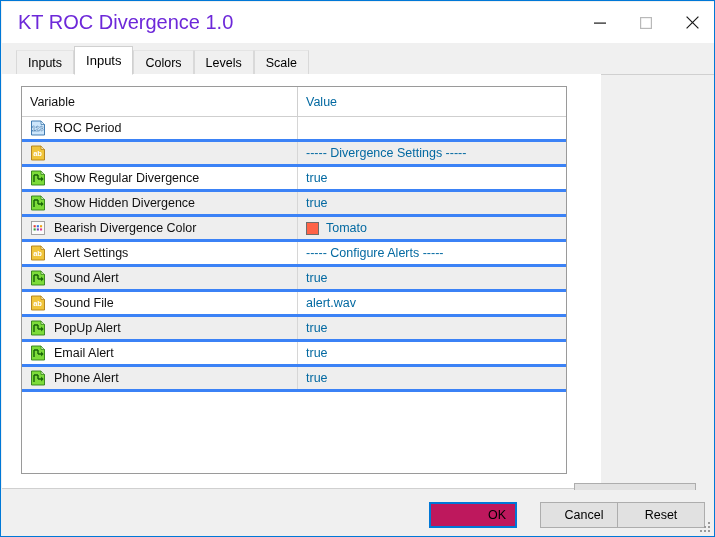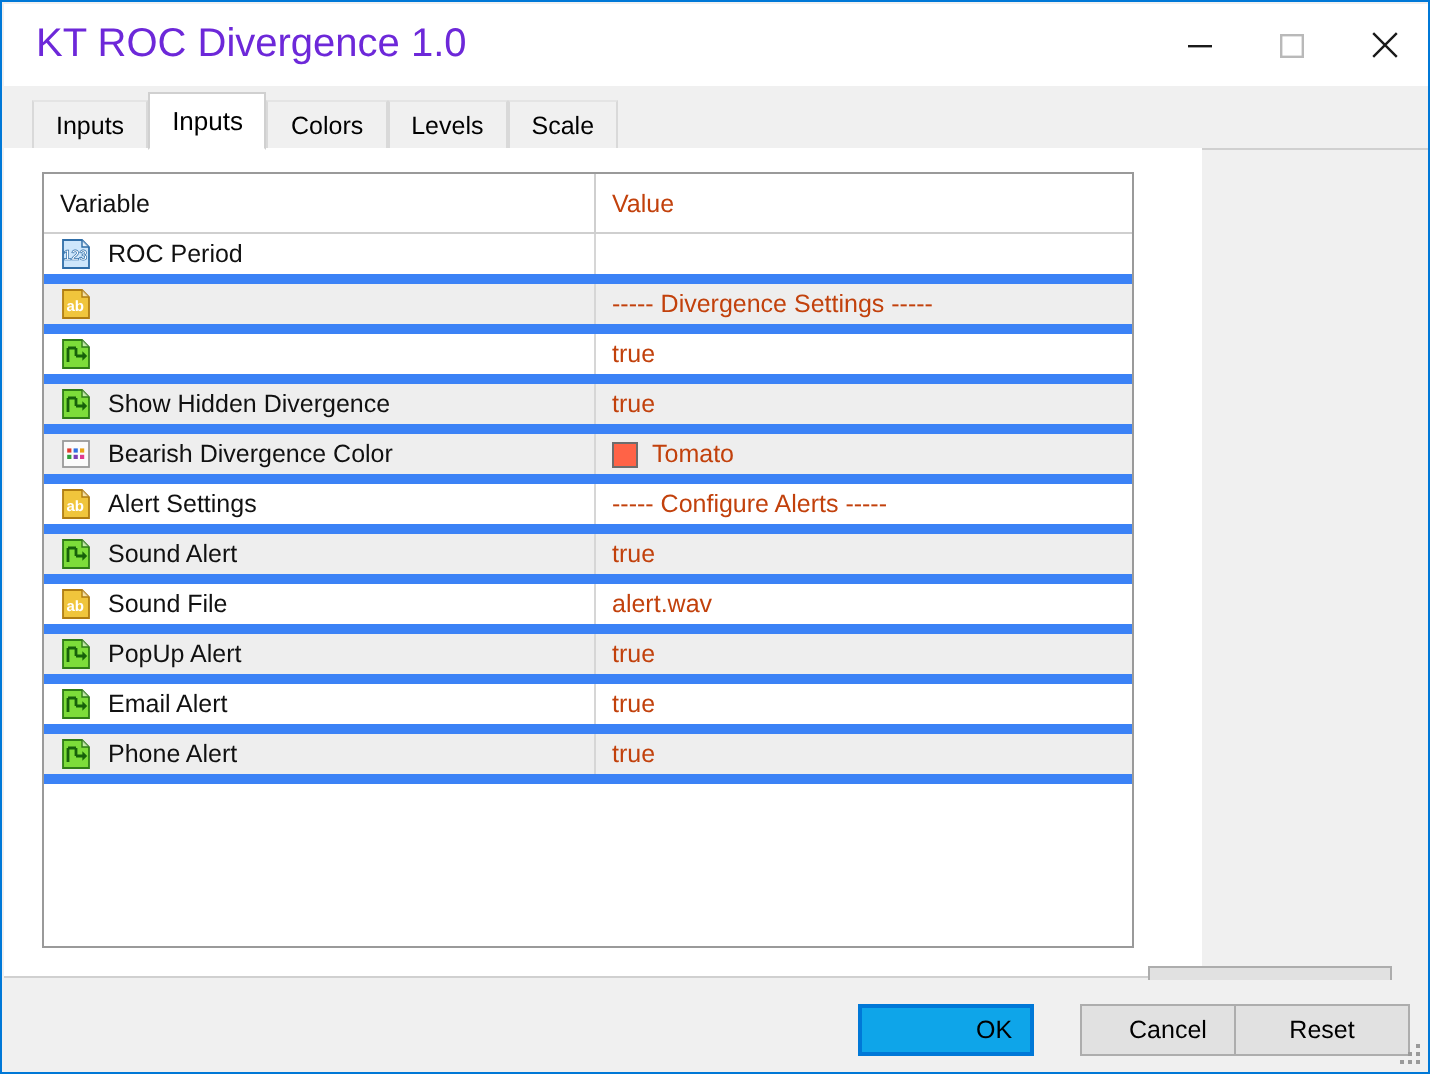--- a/index.html
+++ b/index.html
@@ -103,21 +103,21 @@
     position: absolute;
     left: 19px; top: 12px;
     width: 546px; height: 388px;
     background: #ffffff;
     border: 1px solid #9a9a9a;
     overflow: hidden;
   }
   .trow {
     display: flex;
     height: 25px;
-    border-bottom: 5px solid #3b82f6;
+    border-bottom: 3px solid #3b82f6;
     align-items: center;
   }
   .trow.header {
     height: 30px;
     border-bottom: 1px solid #cfcfcf;
     background: #ffffff;
   }
   .trow.alt { background: #eeeeee; }
   .cell-var {
     width: 276px;
@@ -132,21 +132,21 @@
     overflow: hidden;
   }
   .trow.header .cell-var { border-right: 1px solid #cfcfcf; }
   .cell-val {
     flex: 1;
     height: 100%;
     display: flex;
     align-items: center;
     padding-left: 8px;
     font-size: 12.5px;
-    color: #c2410c;
+    color: #0369a1;
     white-space: nowrap;
     overflow: hidden;
   }
   .ico {
     width: 16px; height: 16px;
     margin-right: 8px;
     flex: none;
     display: block;
   }
   .swatch {
@@ -185,21 +185,21 @@
     width: 88px; height: 26px;
     background: #e1e1e1;
     border: 1px solid #adadad;
     font-size: 12.5px;
     color: #000;
     display: flex; align-items: center; justify-content: center;
     cursor: default;
   }
   #btn-ok {
     left: 427px;
-    background: #0ea5e9;
+    background: #be185d;
     border: 2px solid #0078d7;
     padding-left: 48px;
   }
   #btn-cancel { left: 538px; }
   #btn-reset { left: 615px; }
 
   #resize-grip {
     position: absolute;
     right: 3px; bottom: 2px;
     width: 12px; height: 12px;
@@ -289,20 +289,21 @@
             </div>
           </div>
           <div class="trow">
             <div class="cell-var">
               <svg class="ico" viewBox="0 0 16 16">
                 <path d="M1.5 1 L11 1 L14.5 4.5 L14.5 15 L1.5 15 Z" fill="#7ddc3a" stroke="#2f7d16" stroke-width="0.9"></path>
                 <path d="M11 1 L11 4.5 L14.5 4.5" fill="rgba(255,255,255,0.55)" stroke="#2f7d16" stroke-width="0.7"></path>
                 <path d="M4 12 L4 5 M4 5 L8 5 M8 5 L8 9 M8 9 L12 9" stroke="#17610a" stroke-width="1.4" fill="none"></path>
                 <path d="M11.2 6.6 L13.6 9 L11.2 11.4 Z" fill="#17610a"></path>
               </svg>
+              <span>Show Regular Divergence</span>
             </div>
             <div class="cell-val">
               <span>true</span>
             </div>
           </div>
           <div class="trow alt">
             <div class="cell-var">
               <svg class="ico" viewBox="0 0 16 16">
                 <path d="M1.5 1 L11 1 L14.5 4.5 L14.5 15 L1.5 15 Z" fill="#7ddc3a" stroke="#2f7d16" stroke-width="0.9"></path>
                 <path d="M11 1 L11 4.5 L14.5 4.5" fill="rgba(255,255,255,0.55)" stroke="#2f7d16" stroke-width="0.7"></path>

